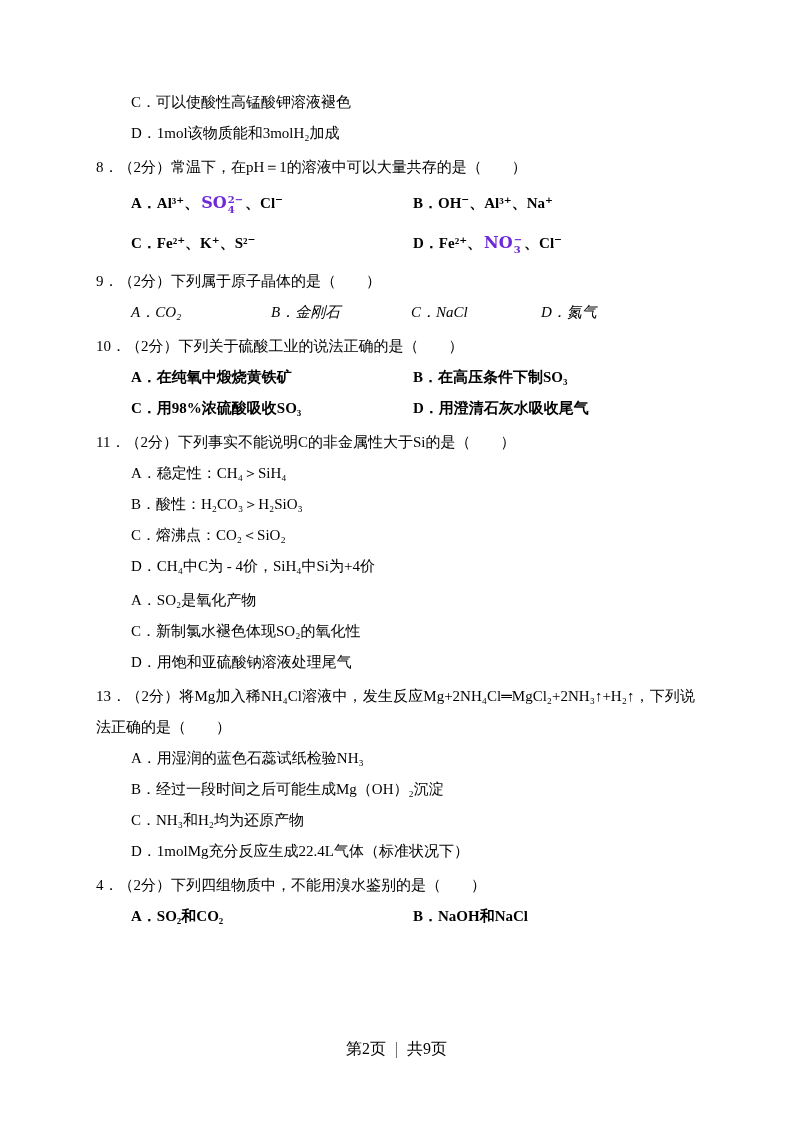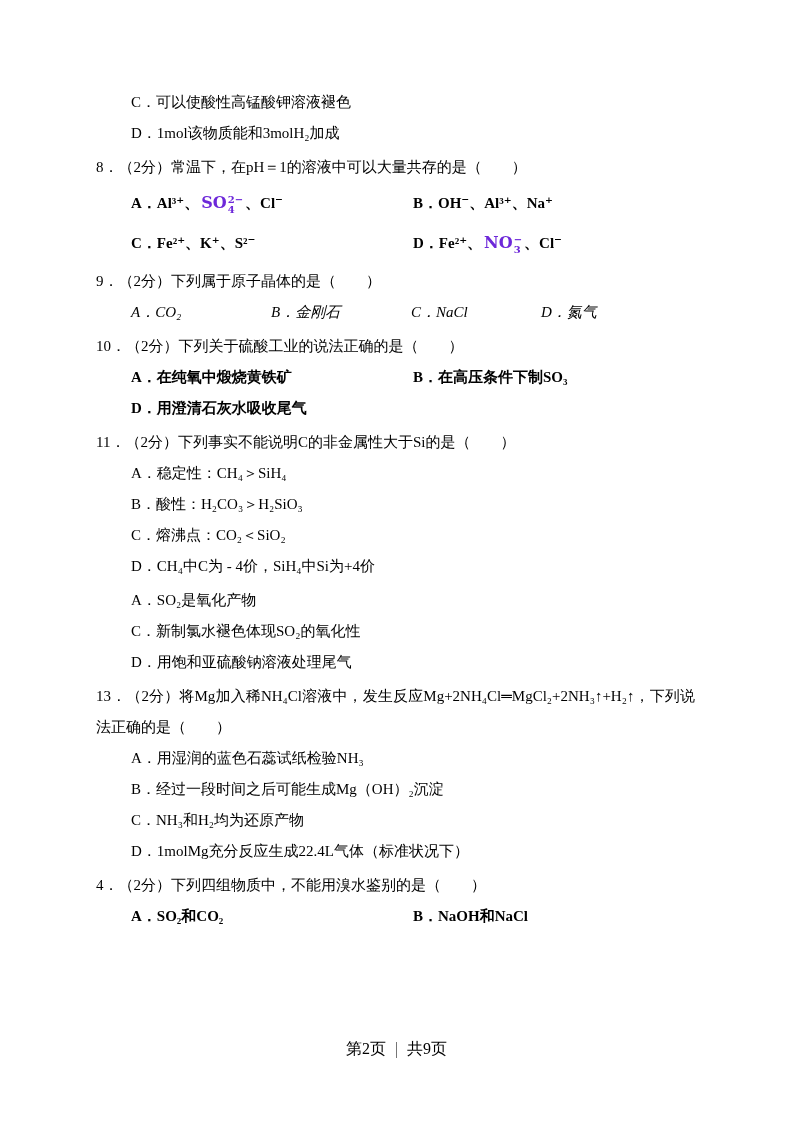--- a/index.html
+++ b/index.html
@@ -69,20 +69,21 @@
         <span class="ol"><span>C．</span><span>NaCl</span></span>
         <span class="ol"><span>D．</span><span>氮气</span></span>
       </div>
     </div>
 
     <div class="q">
       <div class="stem">10．（2分）下列关于硫酸工业的说法正确的是（　　）</div>
       <div class="opts g2">
         <span class="ol"><span>A．</span><span>在纯氧中煅烧黄铁矿</span></span>
         <span class="ol"><span>B．</span><span>在高压条件下制SO₃</span></span>
+        <span class="ol"><span>C．</span><span>用98%浓硫酸吸收SO₃</span></span>
         <span class="ol"><span>D．</span><span>用澄清石灰水吸收尾气</span></span>
       </div>
     </div>
 
     <div class="q">
       <div class="stem">11．（2分）下列事实不能说明C的非金属性大于Si的是（　　）</div>
       <div class="opts">
         <span class="ol"><span>A．</span><span>稳定性：CH₄＞SiH₄</span></span>
         <span class="ol"><span>B．</span><span>酸性：H₂CO₃＞H₂SiO₃</span></span>
         <span class="ol"><span>C．</span><span>熔沸点：CO₂＜SiO₂</span></span>

